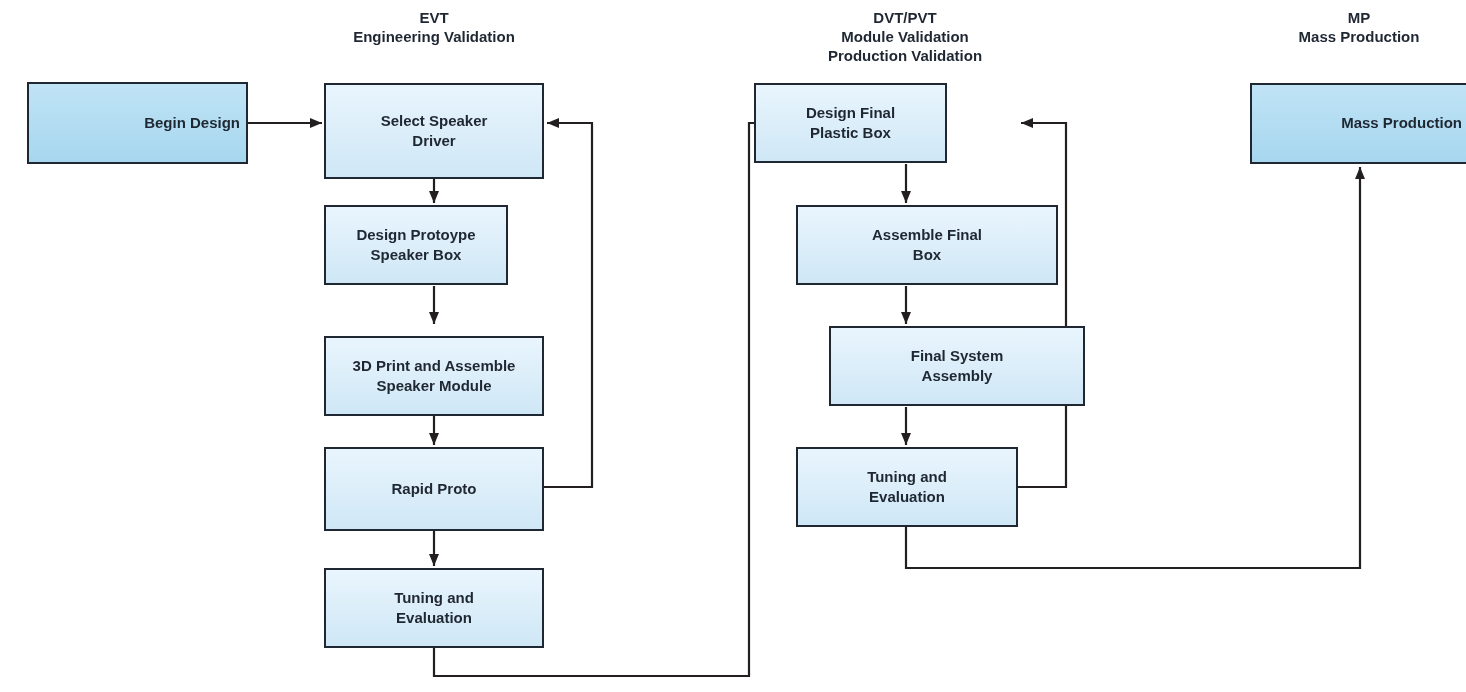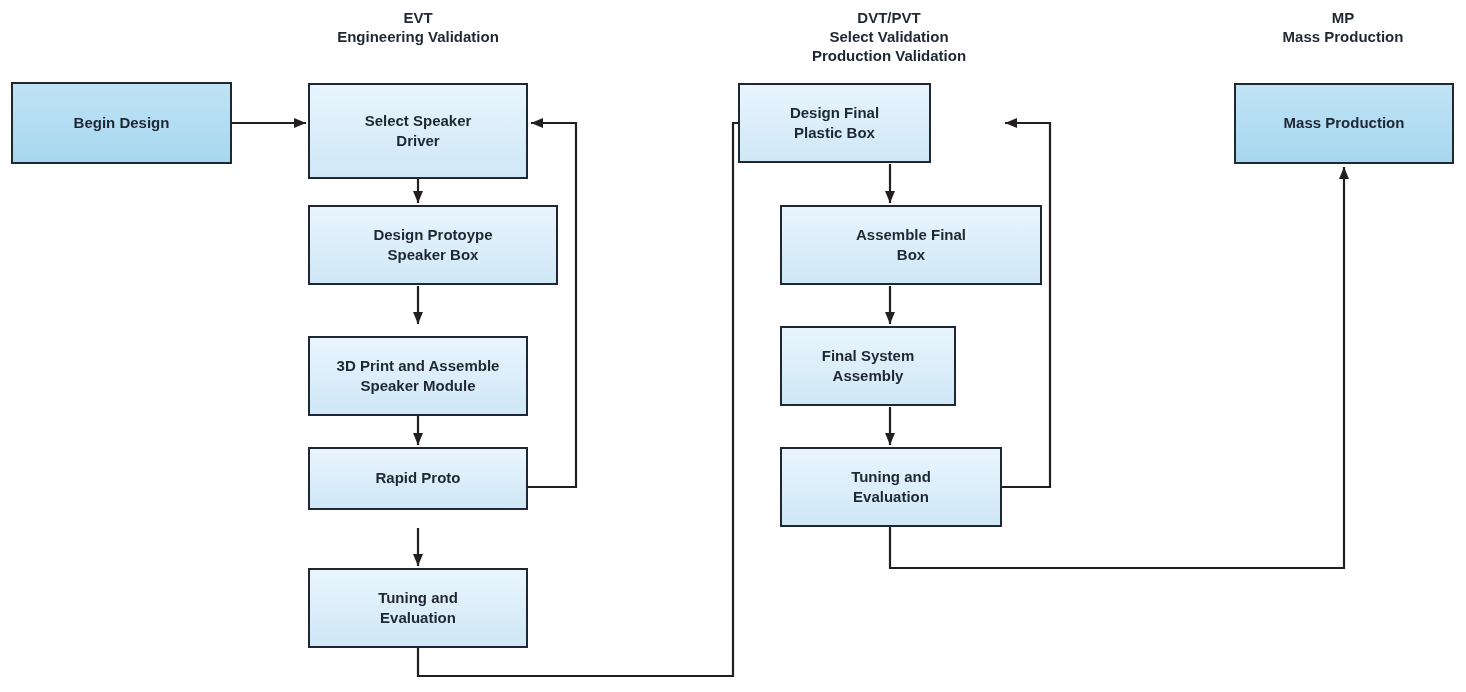--- a/index.html
+++ b/index.html
@@ -11,32 +11,33 @@
     --text:#1f2733;
     --line:#231f20;
     --background:#ffffff;
   }
   html,body{margin:0;padding:0;}
   body{
     width:1466px;height:692px;position:relative;overflow:hidden;
     background:var(--background);
     font-family:"Liberation Sans","DejaVu Sans",sans-serif;
   }
-  .diagram{position:absolute;inset:0;}
+  .diagram{position:absolute;inset:0;margin-left:16px;}
   svg.wires{position:absolute;left:0;top:0;}
   .node{
     position:absolute;
     box-sizing:border-box;
     border:2.5px solid var(--box-border);
     background:linear-gradient(to bottom,var(--box-fill-top),var(--box-fill-bottom));
     display:flex;align-items:center;justify-content:center;
     text-align:center;
   }
   .node.terminal{
     background:linear-gradient(to bottom,var(--terminal-fill-top),var(--terminal-fill-bottom));
+    justify-content:flex-end;
   }
   .node-label{
     white-space:pre-line;
     font-weight:bold;
     font-size:15px;
     line-height:1.35;
     color:var(--text);
     padding:0 6px;
   }
   .col-header{
@@ -82,64 +83,64 @@
     <path class="wire" marker-end="url(#ah)" d="M 890 407 V 445"></path>
 
     <path class="wire" marker-end="url(#ah)" d="M 1002 487 H 1050 V 123 H 1005"></path>
 
     <path class="wire" marker-end="url(#ah)" d="M 890 527 V 568 H 1344 V 167"></path>
   </svg>
 
   <div class="col-header" style="left:268px;top:8px;width:300px">EVT
 Engineering Validation</div>
   <div class="col-header" style="left:739px;top:8px;width:300px">DVT/PVT
-Select Validation
+Module Validation
 Production Validation</div>
   <div class="col-header" style="left:1193px;top:8px;width:300px">MP
 Mass Production</div>
 
   <div class="node terminal" style="left:11px;top:82px;width:221px;height:82px">
     <span class="node-label">Begin Design</span>
   </div>
 
   <div class="node" style="left:308px;top:83px;width:220px;height:96px">
     <span class="node-label">Select Speaker
 Driver</span>
   </div>
 
-  <div class="node" style="left:308px;top:205px;width:250px;height:80px">
+  <div class="node" style="left:308px;top:205px;width:184px;height:80px">
     <span class="node-label">Design Protoype
 Speaker Box</span>
   </div>
 
   <div class="node" style="left:308px;top:336px;width:220px;height:80px">
     <span class="node-label">3D Print  and Assemble
 Speaker Module</span>
   </div>
 
-  <div class="node" style="left:308px;top:447px;width:220px;height:63px">
+  <div class="node" style="left:308px;top:447px;width:220px;height:84px">
     <span class="node-label">Rapid Proto</span>
   </div>
 
   <div class="node" style="left:308px;top:568px;width:220px;height:80px">
     <span class="node-label">Tuning and
 Evaluation</span>
   </div>
 
   <div class="node" style="left:738px;top:83px;width:193px;height:80px">
     <span class="node-label">Design Final
 Plastic Box</span>
   </div>
 
   <div class="node" style="left:780px;top:205px;width:262px;height:80px">
     <span class="node-label">Assemble Final
 Box</span>
   </div>
 
-  <div class="node" style="left:780px;top:326px;width:176px;height:80px">
+  <div class="node" style="left:813px;top:326px;width:256px;height:80px">
     <span class="node-label">Final System
 Assembly</span>
   </div>
 
   <div class="node" style="left:780px;top:447px;width:222px;height:80px">
     <span class="node-label">Tuning and
 Evaluation</span>
   </div>
 
   <div class="node terminal" style="left:1234px;top:83px;width:220px;height:81px">

